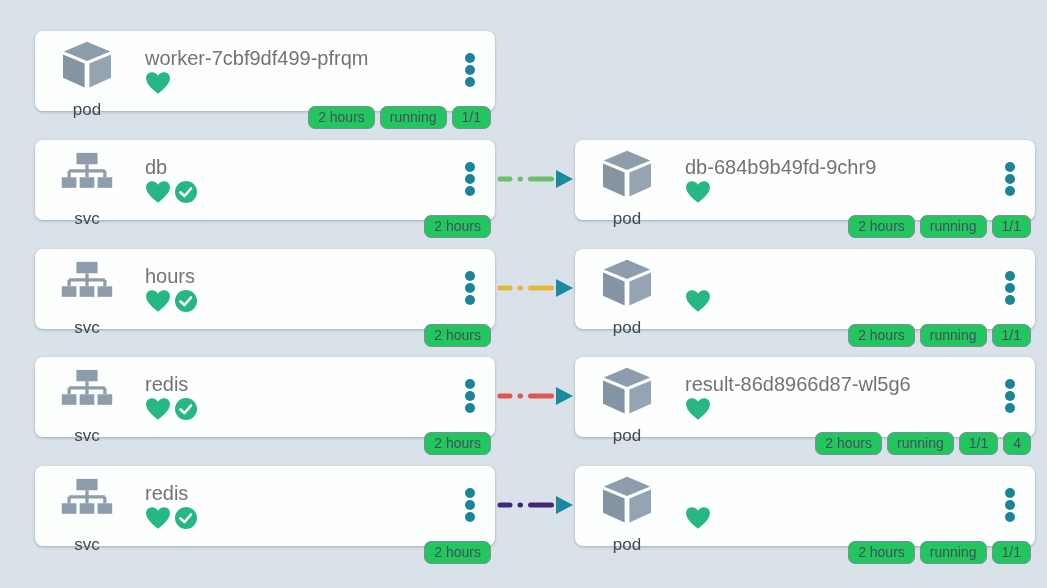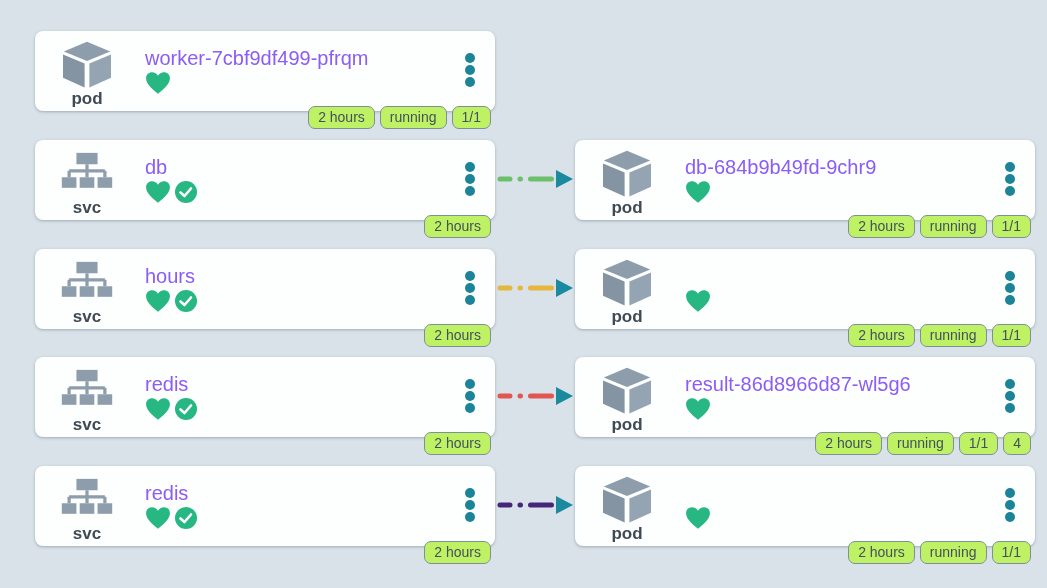--- a/index.html
+++ b/index.html
@@ -12,38 +12,38 @@
     position:absolute;width:460px;height:80px;
     background:#fdfefe;border-radius:8px;
     box-shadow:0 1px 3px rgba(50,70,90,.35);
   }
   .type{
     position:absolute;left:24px;top:10px;width:56px;
     display:flex;flex-direction:column;align-items:center;
   }
   .type-icon{display:block;height:48px;display:flex;align-items:center;}
   .type-label{
-    font-size:17px;color:#3f4a55;margin-top:1px;line-height:17px;font-weight:bold;
+    font-size:17px;color:#3f4a55;margin-top:12px;line-height:17px;
   }
   .title{
-    position:absolute;left:110px;top:16px;font-size:20px;color:#8b5cf6;
+    position:absolute;left:110px;top:16px;font-size:20px;color:#737373;
     white-space:nowrap;line-height:22px;
   }
   .health{
     position:absolute;left:110px;top:40px;display:flex;gap:3px;align-items:center;
   }
   .kebab{
     position:absolute;right:19px;top:22px;width:12px;height:34px;cursor:pointer;
   }
   .badges{
     position:absolute;right:4px;top:75px;display:flex;gap:5px;white-space:nowrap;
   }
   .badge{
     display:inline-flex;align-items:center;
-    background:#bef264;border:1.5px solid #7e8f9c;border-radius:7px;
+    background:#22c55e;border:1.5px solid #7e8f9c;border-radius:7px;
     color:#43515d;font-size:14px;line-height:14px;padding:3px 9px 4px 9px;
   }
   .edge{position:absolute;width:78px;height:24px;}
 </style>
 </head>
 <body>
 
 <div class="card" style="left:35px;top:31px">
   <div class="type">
     <span class="type-icon">

